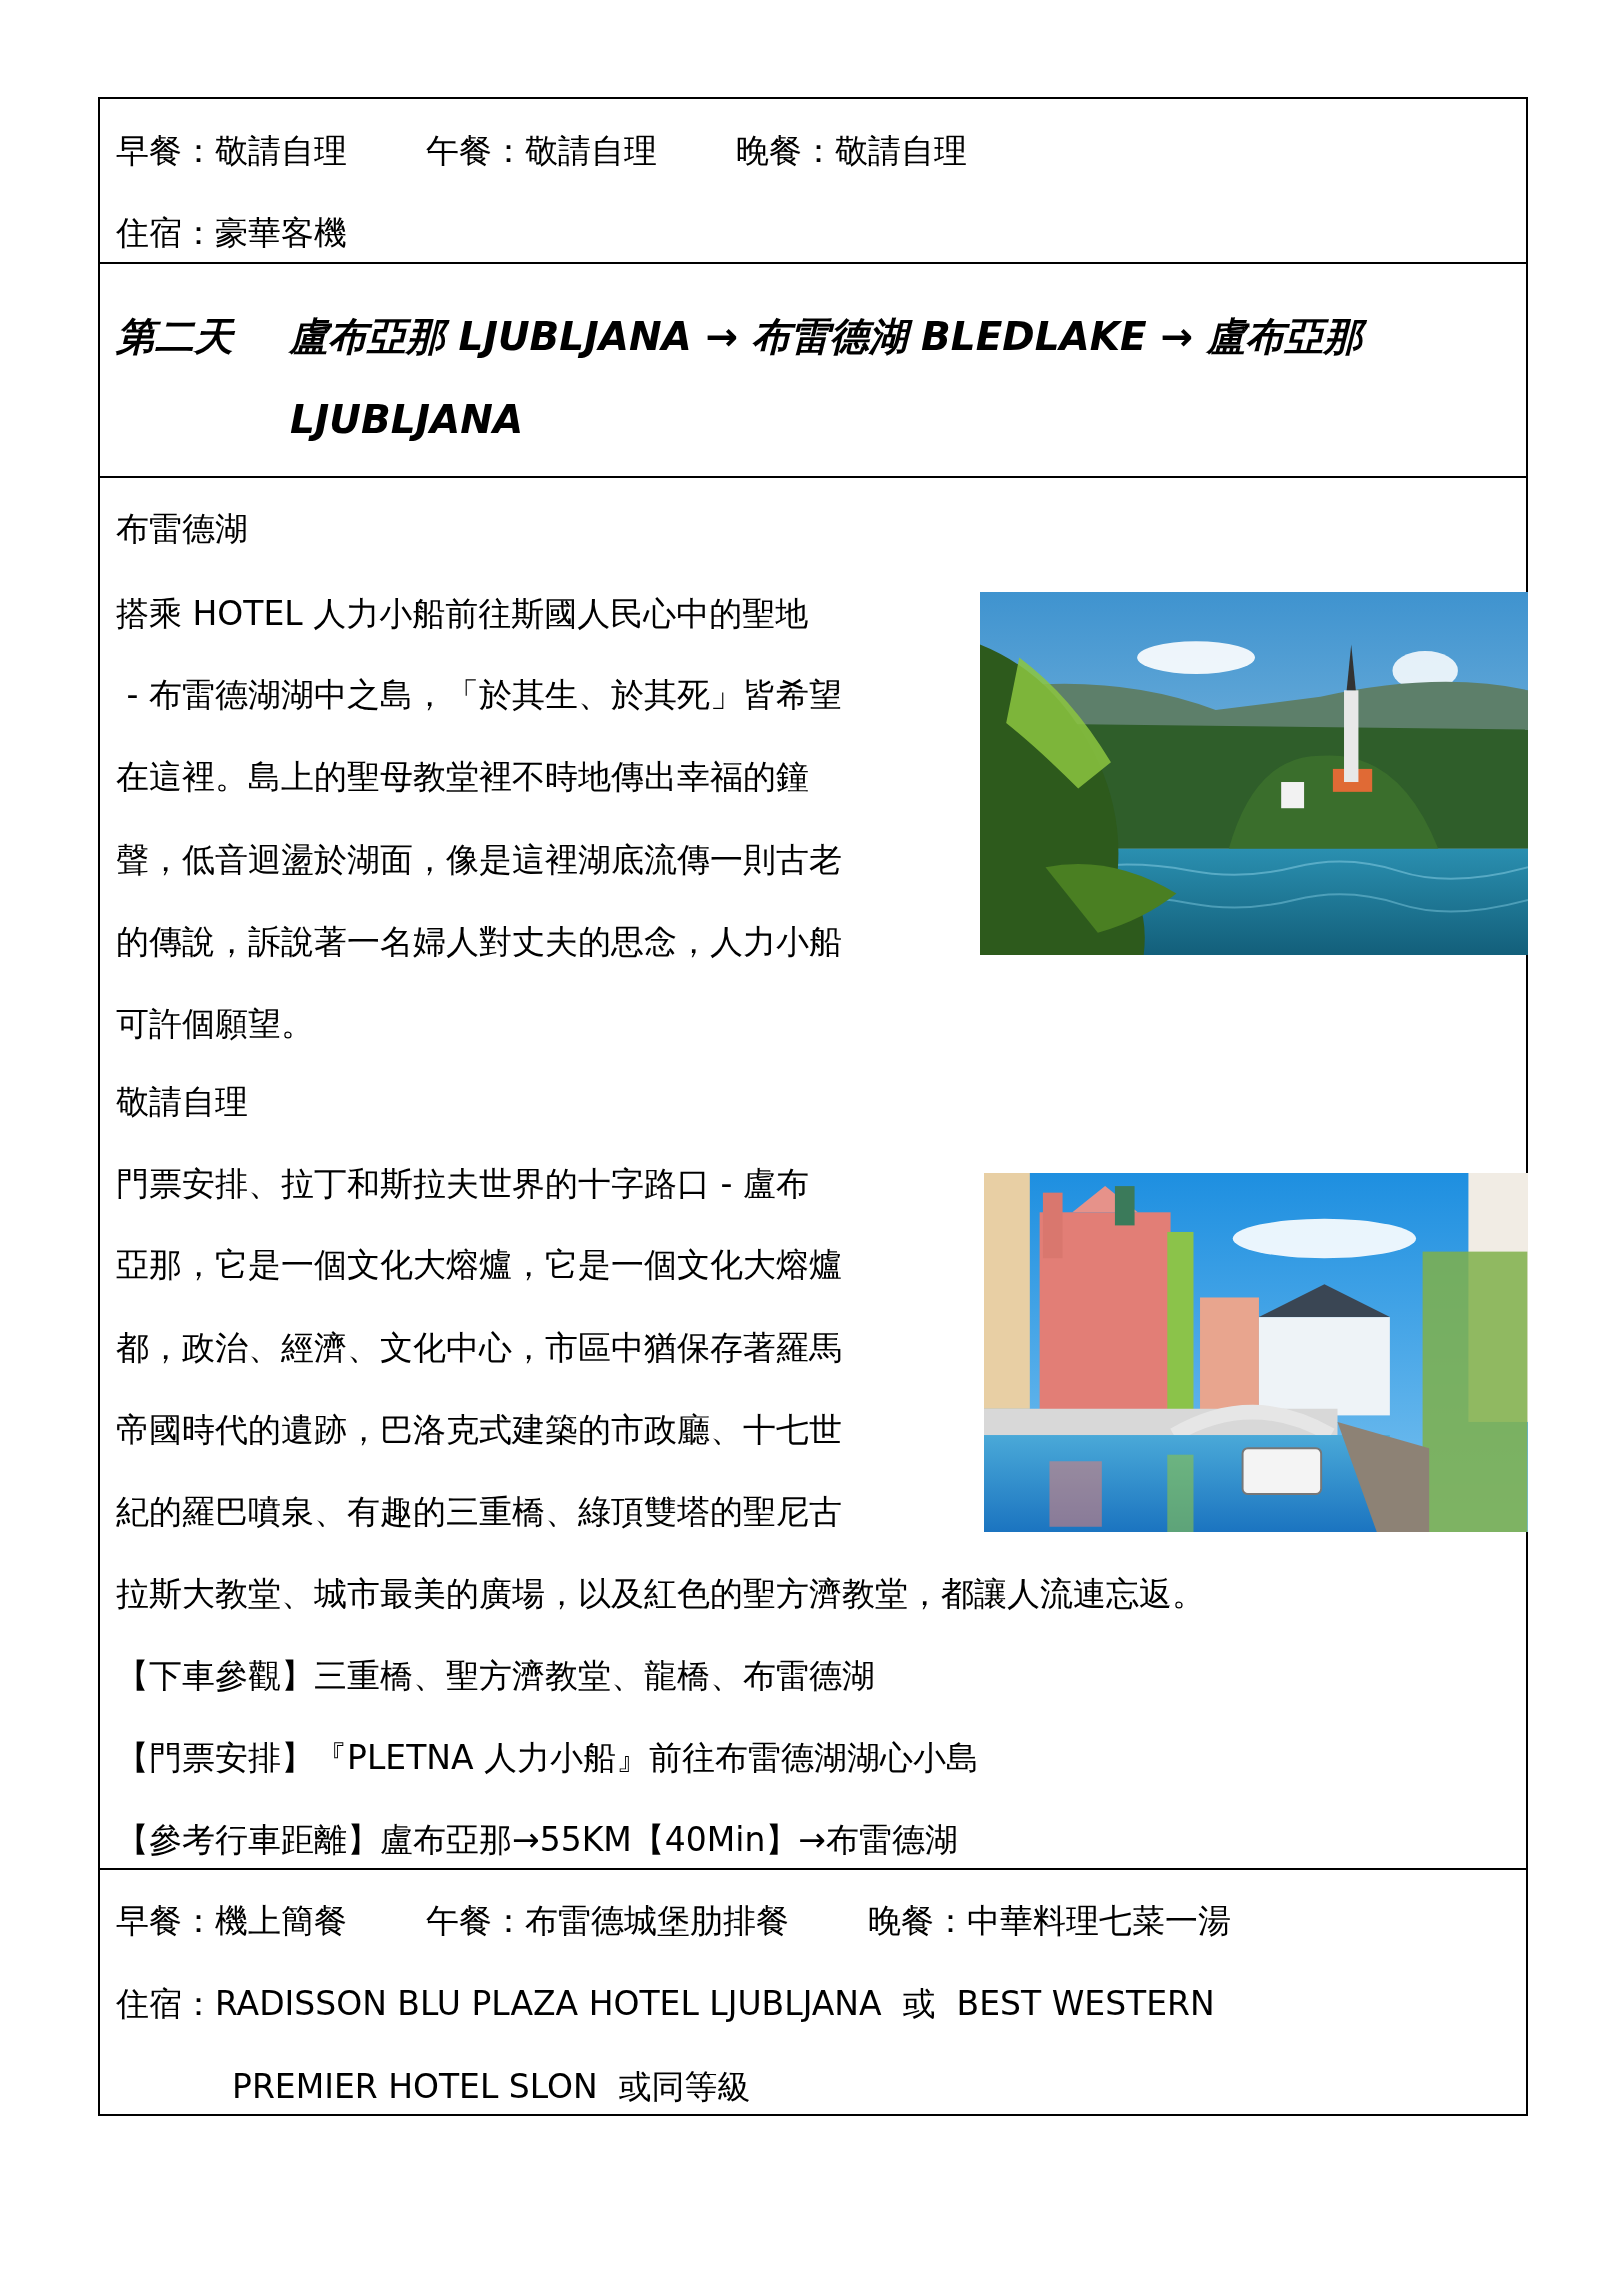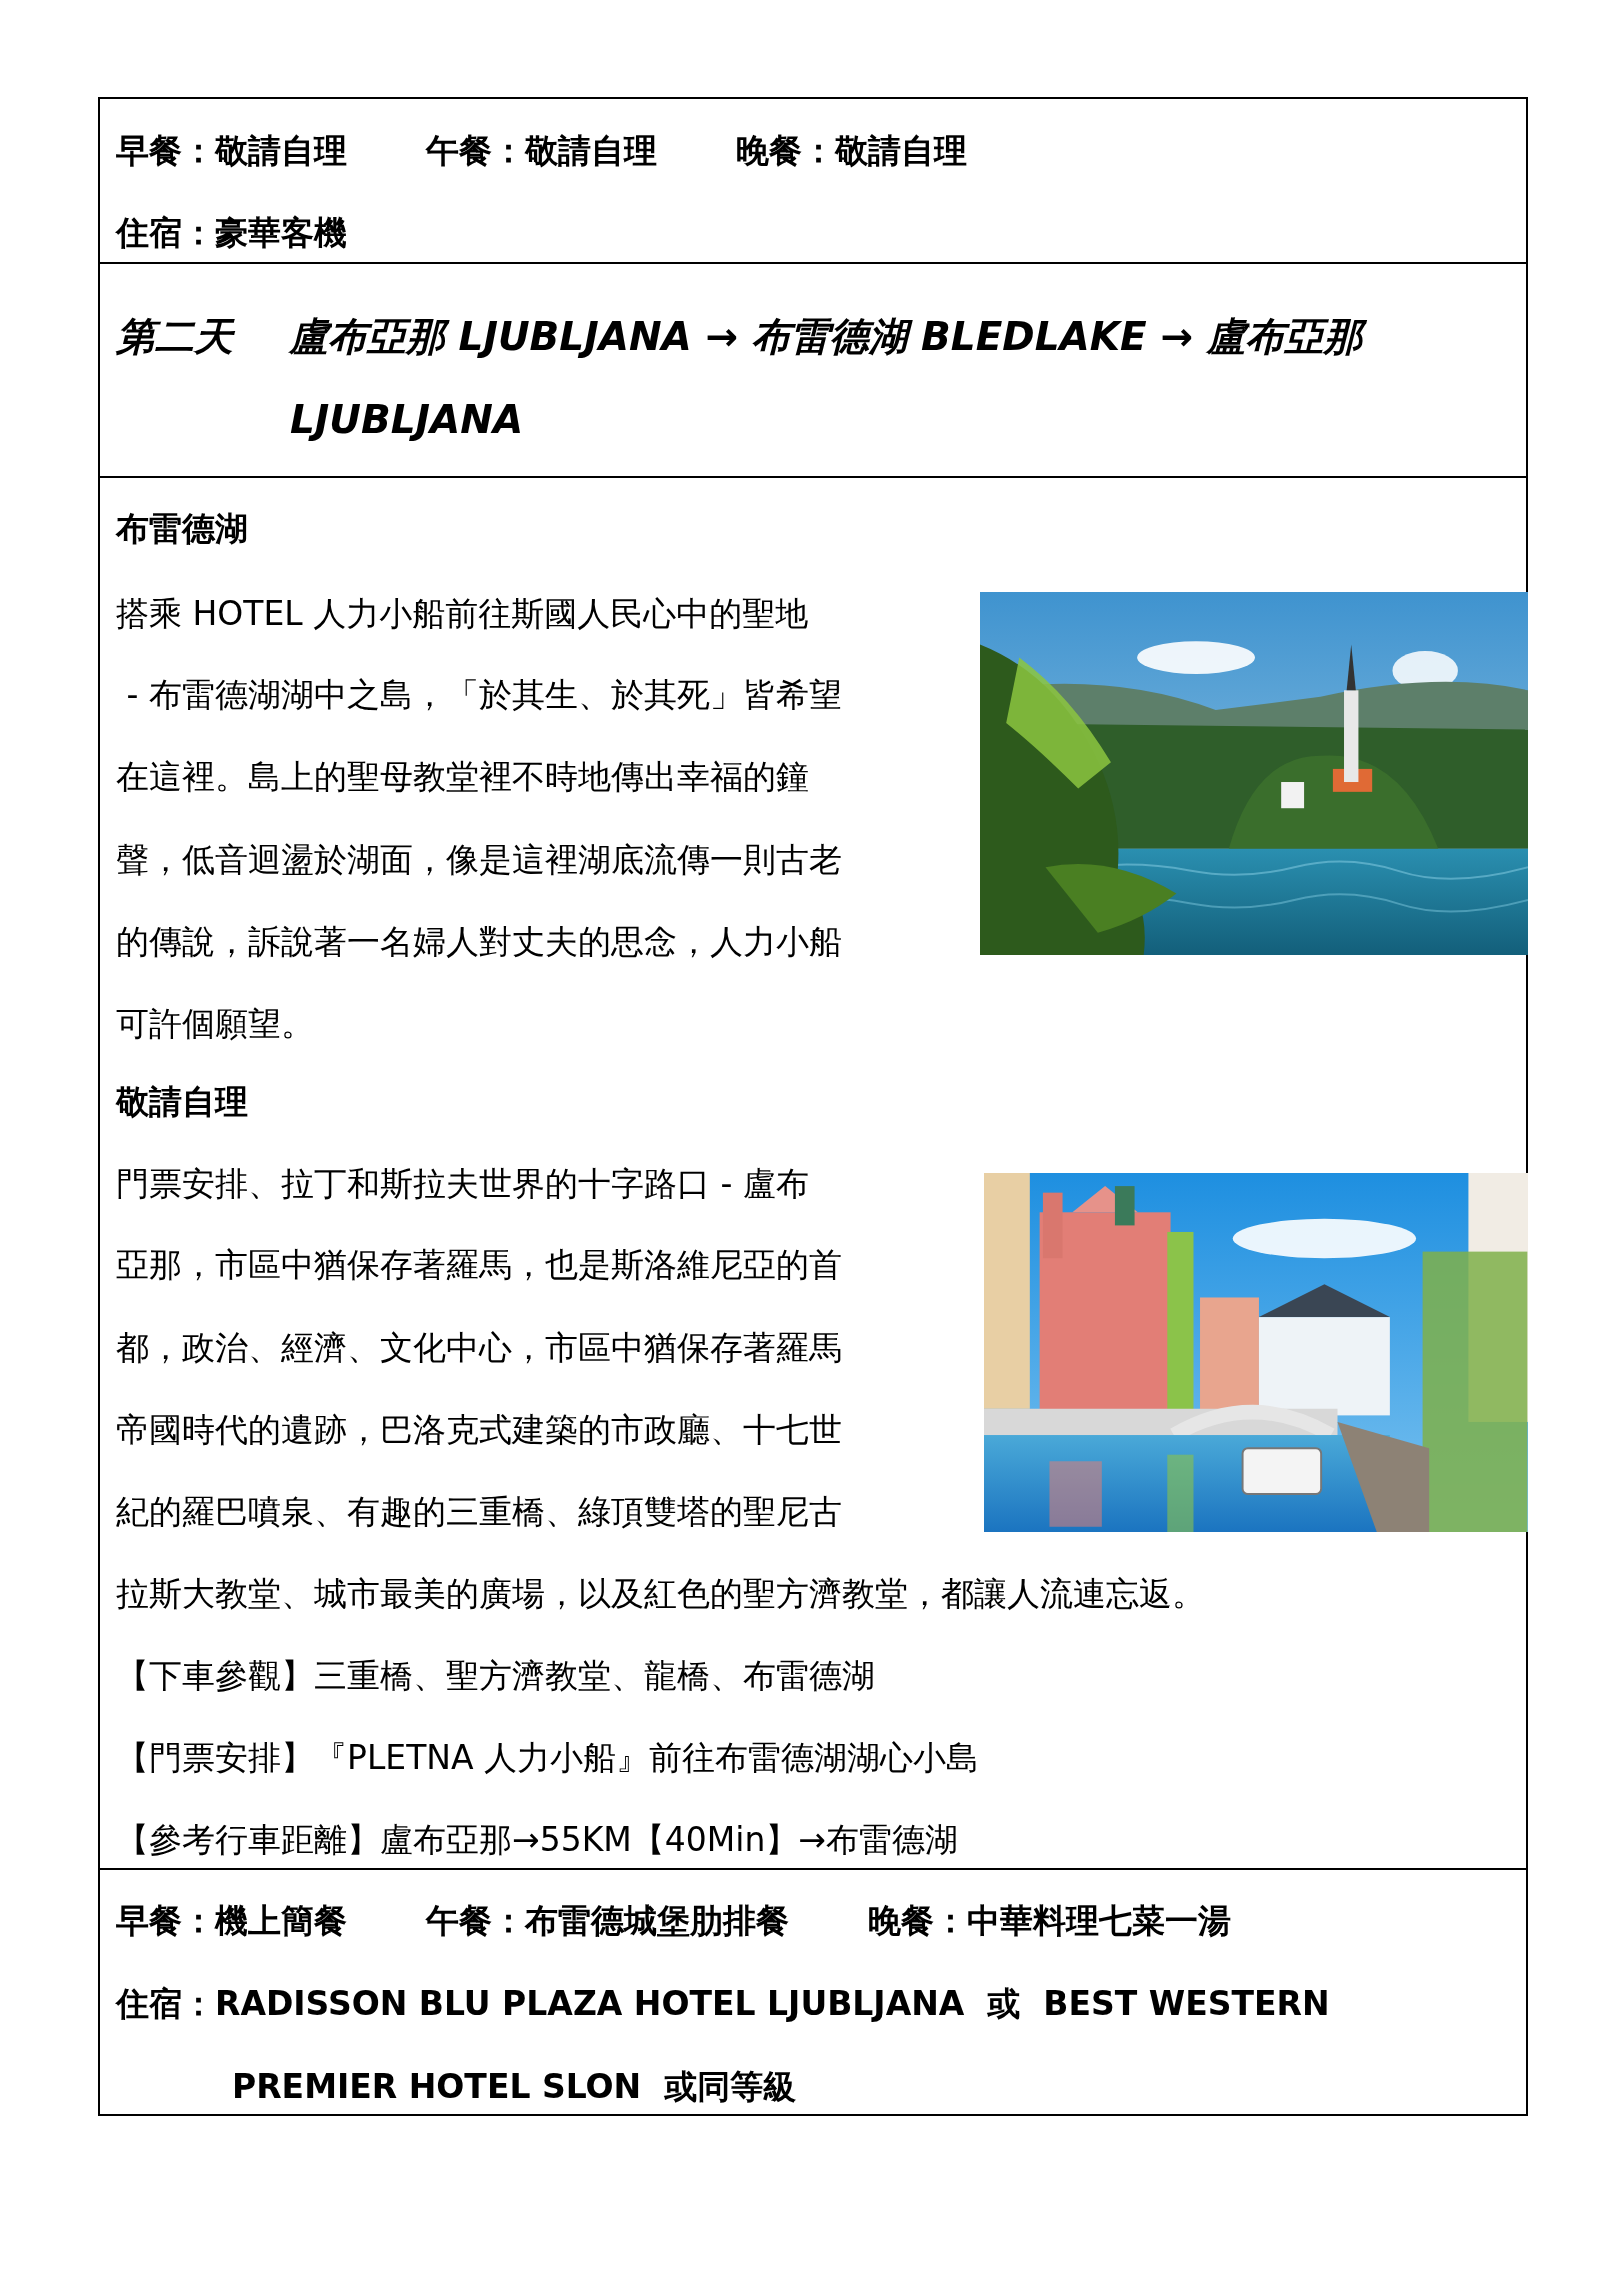--- a/index.html
+++ b/index.html
@@ -3,21 +3,21 @@
   <meta charset="utf-8">
   <style>
     html, body { margin: 0; padding: 0; background: #ffffff; }
     body { width: 1622px; height: 2295px; position: relative; overflow: hidden;
            font-family: "DejaVu Sans", "Liberation Sans", sans-serif; color: #000; }
     .frame { position: absolute; left: 98px; top: 97px; width: 1430px; height: 2019px;
              border: 2px solid #000; box-sizing: border-box; }
     .hline { position: absolute; left: 98px; width: 1430px; height: 2px; background: #000; }
     .line { position: absolute; left: 116px; height: 82px; line-height: 82px;
             font-size: 33px; white-space: nowrap; }
-    .bold { font-weight: bold; }
+    .bold { font-weight: normal; }
     .day { font-size: 39px; font-weight: bold; font-style: italic; }
     .gap { display: inline-block; width: 79px; }
     .photo { position: absolute; overflow: hidden; }
     .photo svg { width: 100%; height: 100%; display: block; }
   </style>
 </head>
 <body>
 
 <div class="frame"></div>
 <div class="hline" style="top:262px"></div>
@@ -68,21 +68,21 @@
     <path d="M0 420 Q80 430 160 420 T320 425 T480 420 T640 426 T837 420" stroke="#7cc5dc" stroke-width="3" fill="none" opacity="0.6"></path>
     <path d="M0 470 Q80 480 160 470 T320 475 T480 470 T640 476 T837 470" stroke="#7cc5dc" stroke-width="3" fill="none" opacity="0.5"></path>
     <path d="M0 80 Q100 120 160 220 Q220 320 210 430 Q260 470 250 554 L0 554Z" fill="#2d5a1c"></path>
     <path d="M60 100 Q140 160 200 260 L150 300 Q90 240 40 200Z" fill="#8cc63f" opacity="0.85"></path>
     <path d="M100 420 Q200 400 300 460 Q250 500 180 520Z" fill="#4a7f22"></path>
   </svg>
 </div>
 
 <div class="line bold" style="top:1061px">敬請自理</div>
 <div class="line" style="top:1143px">門票安排、拉丁和斯拉夫世界的十字路口 - 盧布</div>
-<div class="line" style="top:1224px">亞那，市區中猶保存著羅馬，也是斯洛維尼亞的首</div>
+<div class="line" style="top:1224px">亞那，它是一個文化大熔爐，它是一個文化大熔爐</div>
 <div class="line" style="top:1307px">都，政治、經濟、文化中心，市區中猶保存著羅馬</div>
 <div class="line" style="top:1389px">帝國時代的遺跡，巴洛克式建築的市政廳、十七世</div>
 <div class="line" style="top:1471px">紀的羅巴噴泉、有趣的三重橋、綠頂雙塔的聖尼古</div>
 <div class="line" style="top:1553px">拉斯大教堂、城市最美的廣場，以及紅色的聖方濟教堂，都讓人流連忘返。</div>
 
 <div class="photo" style="left:984px; top:1173px; width:544px; height:359px;">
   <svg viewBox="0 0 831 548" preserveAspectRatio="none">
     <defs>
       <linearGradient id="sky2" x1="0" y1="0" x2="0" y2="1">
         <stop offset="0" stop-color="#1e8fe0"></stop>

